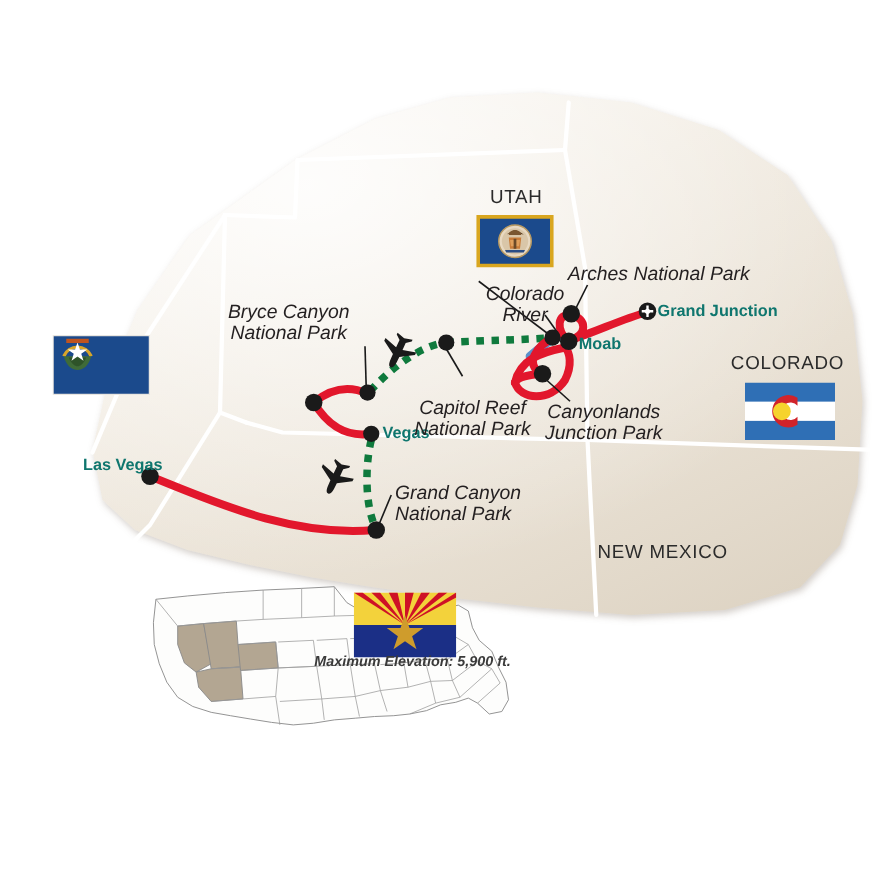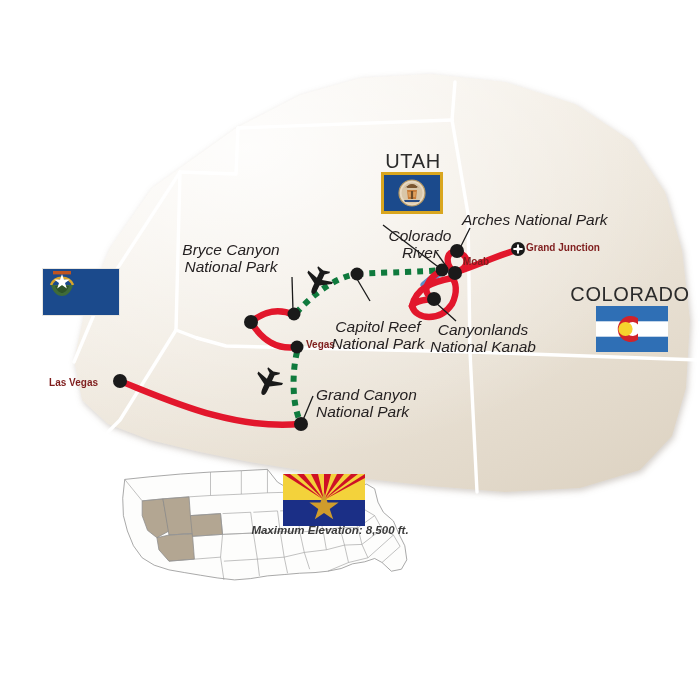--- a/index.html
+++ b/index.html
@@ -2,23 +2,23 @@
 <html><head>
 <meta charset="utf-8">
 <title>Southwest USA Tour Map</title>
 <style>
   html,body{margin:0;padding:0;background:#ffffff;}
   body{width:700px;height:700px;overflow:hidden;font-family:"Liberation Sans",sans-serif;}
   #map-root{position:relative;width:700px;height:700px;background:#ffffff;}
   #map-svg{position:absolute;left:0;top:0;width:700px;height:700px;}
 
   .lbl{position:absolute;white-space:pre;line-height:1.12;color:#231f20;}
-  .lbl-state{font-size:20px;letter-spacing:.6px;color:#2b2b2b;font-weight:400;}
+  .lbl-state{font-size:15px;letter-spacing:.6px;color:#2b2b2b;font-weight:400;}
   .lbl-park{font-size:15.5px;font-style:italic;color:#231f20;}
-  .lbl-city{font-size:10px;font-weight:bold;color:#7f1d1d;}
+  .lbl-city{font-size:13px;font-weight:bold;color:#0f766e;}
   .lbl-river{font-size:15.5px;font-style:italic;color:#231f20;}
   .lbl-note{font-size:11.5px;font-style:italic;font-weight:bold;color:#3a3a3a;}
   .ta-c{text-align:center;}
   .ta-r{text-align:right;}
   .ta-l{text-align:left;}
 
   .flag{position:absolute;box-sizing:border-box;}
   .flag-img{width:100%;height:100%;display:block;}
 </style>
 </head>
@@ -196,20 +196,21 @@
           <path d="M610,74 L640,62 L650,86 L628,100 L612,92 Z"></path>
           <path d="M652,90 L690,78 L702,98 L676,112 Z"></path>
           <path d="M596,96 L622,104 L616,130 L596,122 Z"></path>
         </g>
       </g>
     </g>
   </svg>
 
   <div class="lbl lbl-state ta-c" style="left:373px;top:150px;width:80px;">UTAH</div>
   <div class="lbl lbl-state ta-c" style="left:565px;top:283px;width:130px;">COLORADO</div>
+  <div class="lbl lbl-state ta-l" style="left:478px;top:434px;width:170px;">NEW MEXICO</div>
 
   <div class="flag" style="left:42px;top:268px;width:78px;height:48px;">
     <svg class="flag-img" viewBox="0 0 78 48">
       <rect x="0" y="0" width="78" height="48" fill="#e9e6e0"></rect>
       <rect x="1" y="1" width="76" height="46" fill="#1b4a8c"></rect>
       <g transform="translate(20,15)">
         <path d="M-11,2 A12,12 0 0,1 11,2" fill="none" stroke="#d9a52a" stroke-width="2.6"></path>
         <path d="M-11,2 C-9,10 -4,13 0,13 C4,13 9,10 11,2 Z" fill="#3f6b38"></path>
         <path d="M-7,3 C-5,8 -2,10 0,10 C2,10 5,8 7,3 Z" fill="#2e5329"></path>
         <path d="M0,-9 L1.9,-3.4 L7.8,-3.4 L3,0 L4.8,5.6 L0,2.1 L-4.8,5.6 L-3,0 L-7.8,-3.4 L-1.9,-3.4 Z" fill="#ffffff"></path>
@@ -255,42 +256,42 @@
         <path d="M41,26 L41,0 L48,0 Z"></path>
         <path d="M41,26 L54,0 L61,0 Z"></path>
         <path d="M41,26 L68,0 L75,0 Z"></path>
         <path d="M41,26 L82,0 L82,4 Z"></path>
       </g>
       <rect x="0" y="26" width="82" height="26" fill="#1b2f86"></rect>
       <path d="M41,18 L44.6,28.4 L55.6,28.4 L46.7,34.9 L50.2,45.3 L41,38.9 L31.8,45.3 L35.3,34.9 L26.4,28.4 L37.4,28.4 Z" fill="#cf9c2c"></path>
     </svg>
   </div>
 
-  <div class="lbl lbl-city ta-r" style="left:8px;top:365px;width:90px;margin-top:12px;">Las Vegas</div>
+  <div class="lbl lbl-city ta-r" style="left:40px;top:365px;width:90px;">Las Vegas</div>
 
 
   <div class="lbl lbl-park ta-c" style="left:160px;top:241px;width:142px;">Bryce Canyon
 National Park</div>
 
   <div class="lbl lbl-city ta-l" style="left:306px;top:339px;width:70px;">Vegas</div>
 
   <div class="lbl lbl-park ta-l" style="left:316px;top:386px;width:136px;font-style:italic;">Grand Canyon
 National Park</div>
 
   <div class="lbl lbl-park ta-c" style="left:318px;top:318px;width:120px;">Capitol Reef
 National Park</div>
 
 
   <div class="lbl lbl-park ta-c" style="left:422px;top:321px;width:122px;">Canyonlands
-National Kanab</div>
-
-  <div class="lbl lbl-park ta-l" style="left:462px;top:211px;width:178px;">Arches National Park</div>
-
-  <div class="lbl lbl-city ta-l" style="left:463px;top:256px;width:60px;">Moab</div>
+Junction Park</div>
+
+  <div class="lbl lbl-park ta-l" style="left:438px;top:211px;width:178px;text-align:center;">Arches National Park</div>
+
+  <div class="lbl lbl-city ta-l" style="left:463px;top:268px;width:60px;">Moab</div>
 
   <div class="lbl lbl-city ta-l" style="left:526px;top:242px;width:130px;">Grand Junction</div>
 
   <div class="lbl lbl-river ta-c" style="left:373px;top:227px;width:94px;">Colorado
 River</div>
 
-  <div class="lbl lbl-note ta-c" style="left:240px;top:524px;width:180px;">Maximum Elevation: 8,500 ft.</div>
+  <div class="lbl lbl-note ta-c" style="left:240px;top:524px;width:180px;">Maximum Elevation: 5,900 ft.</div>
 
 </div>
 
 </body></html>

